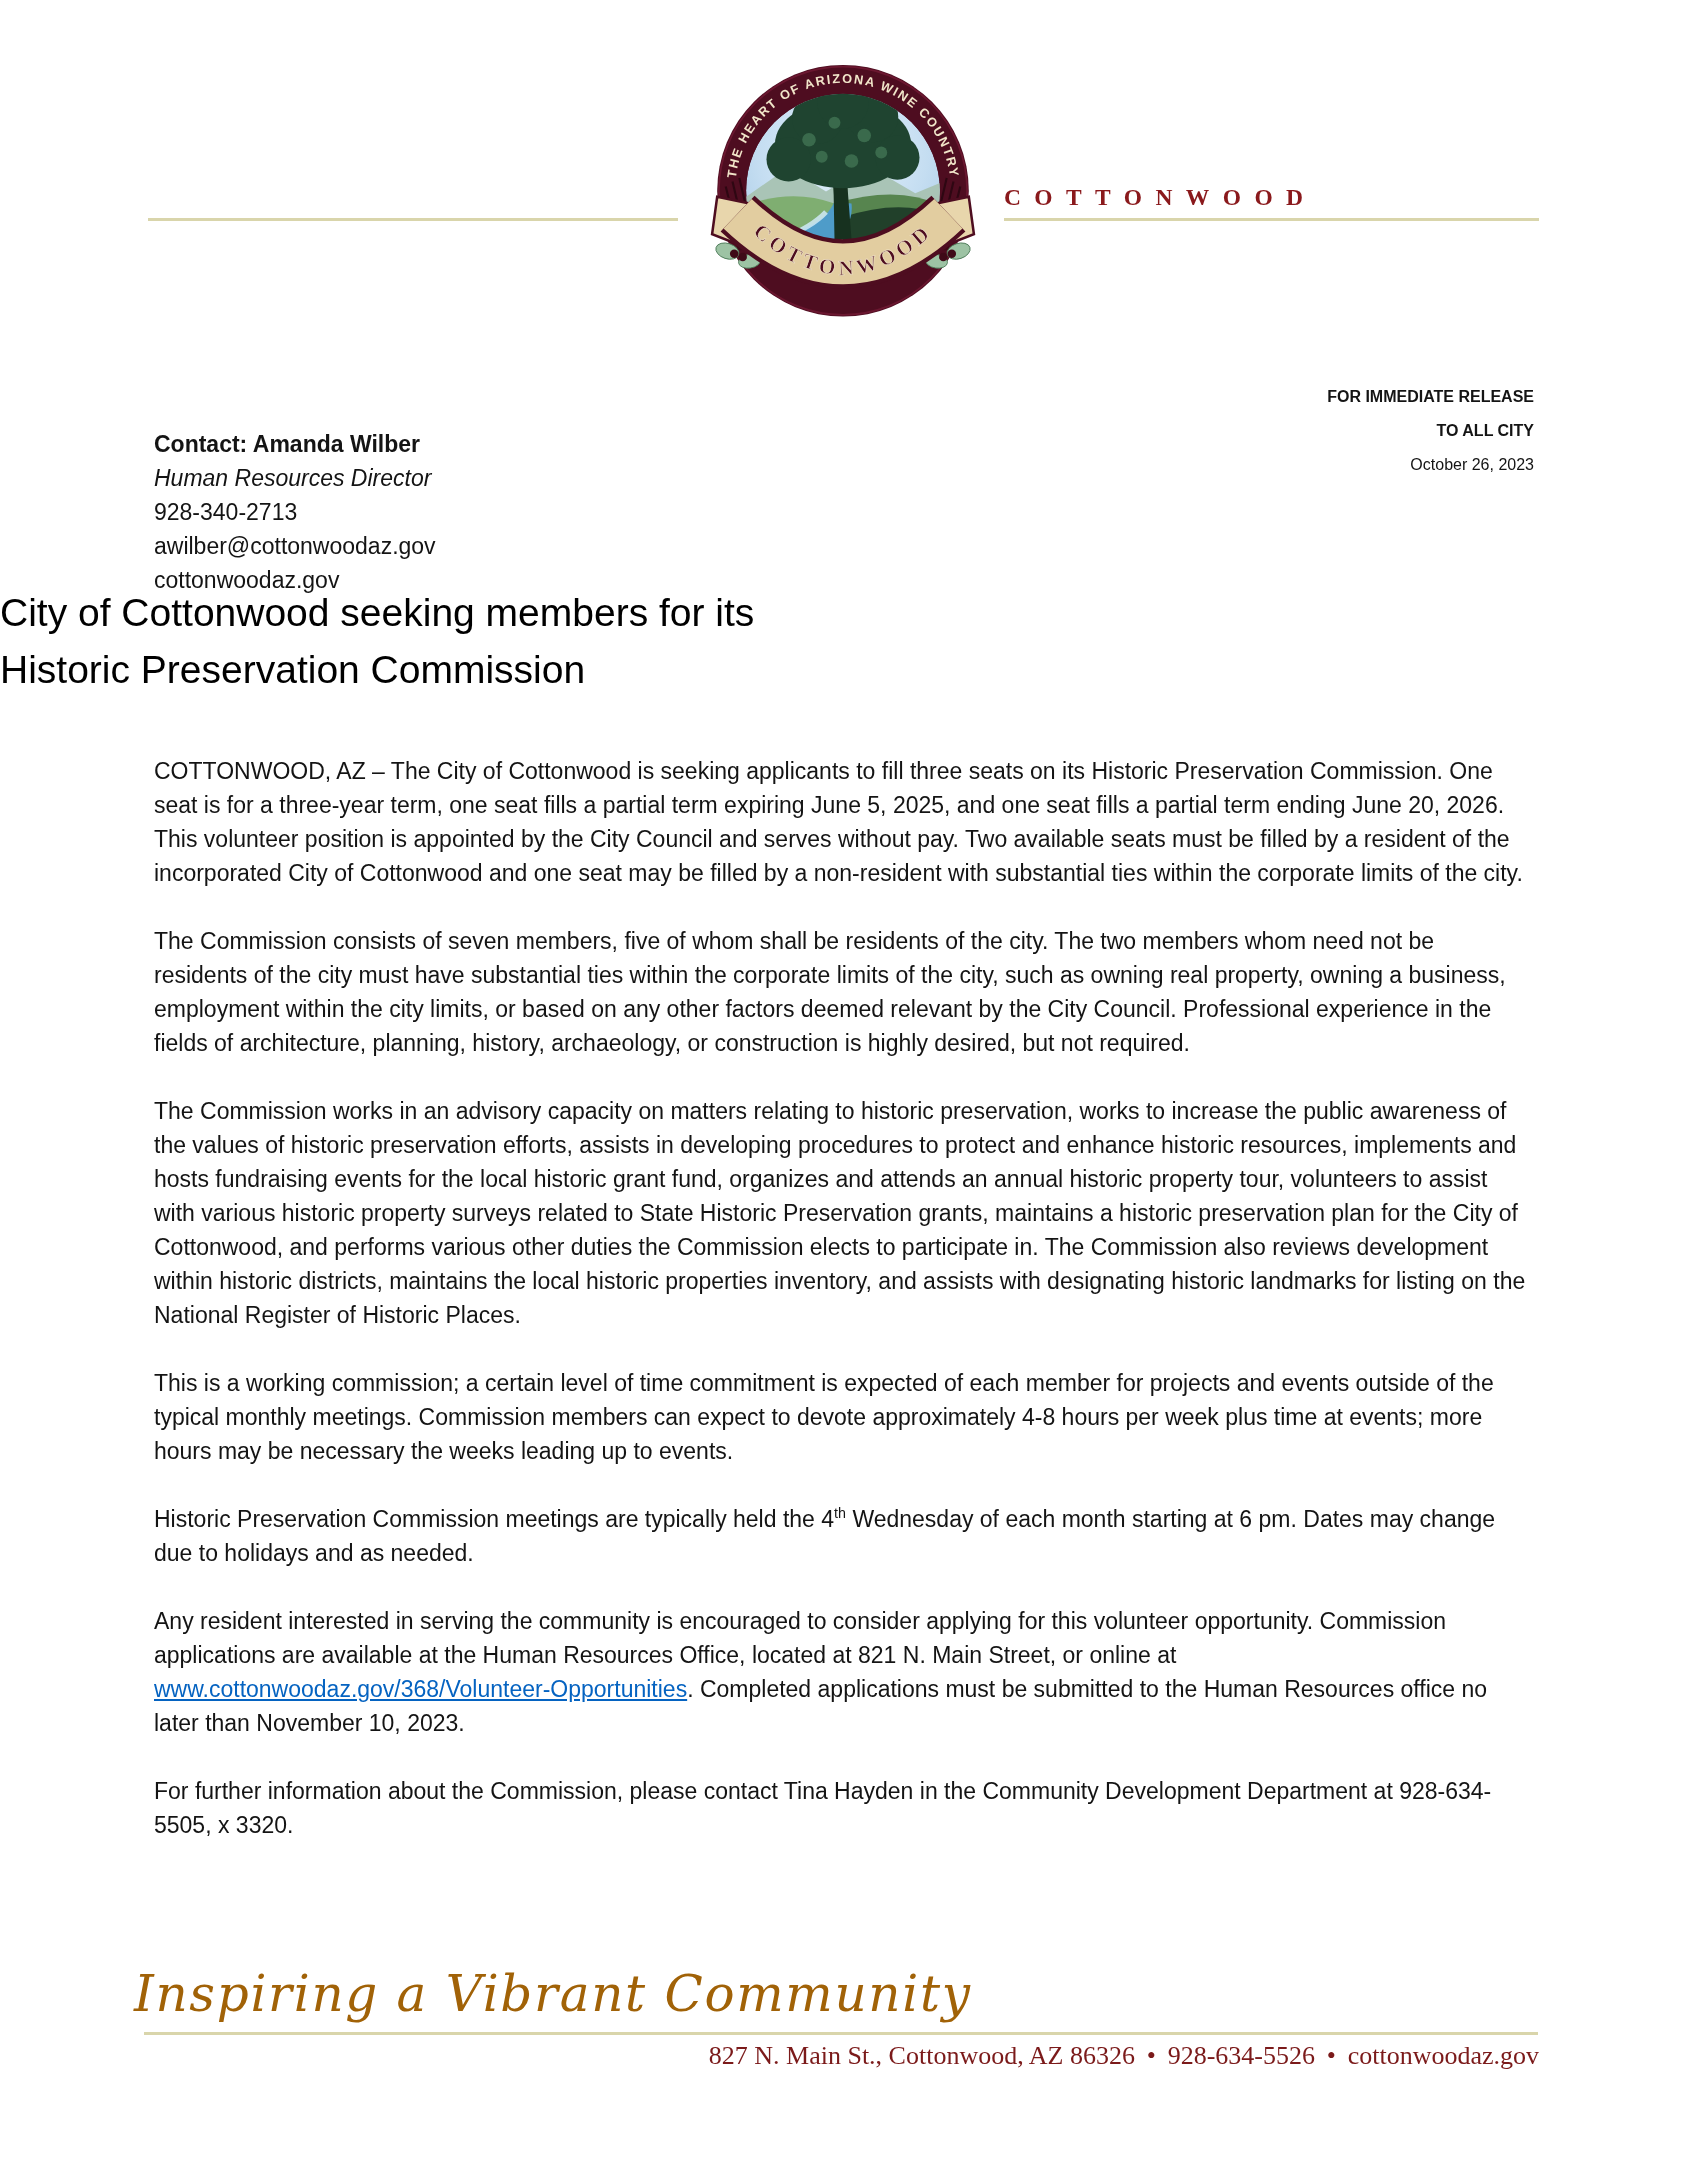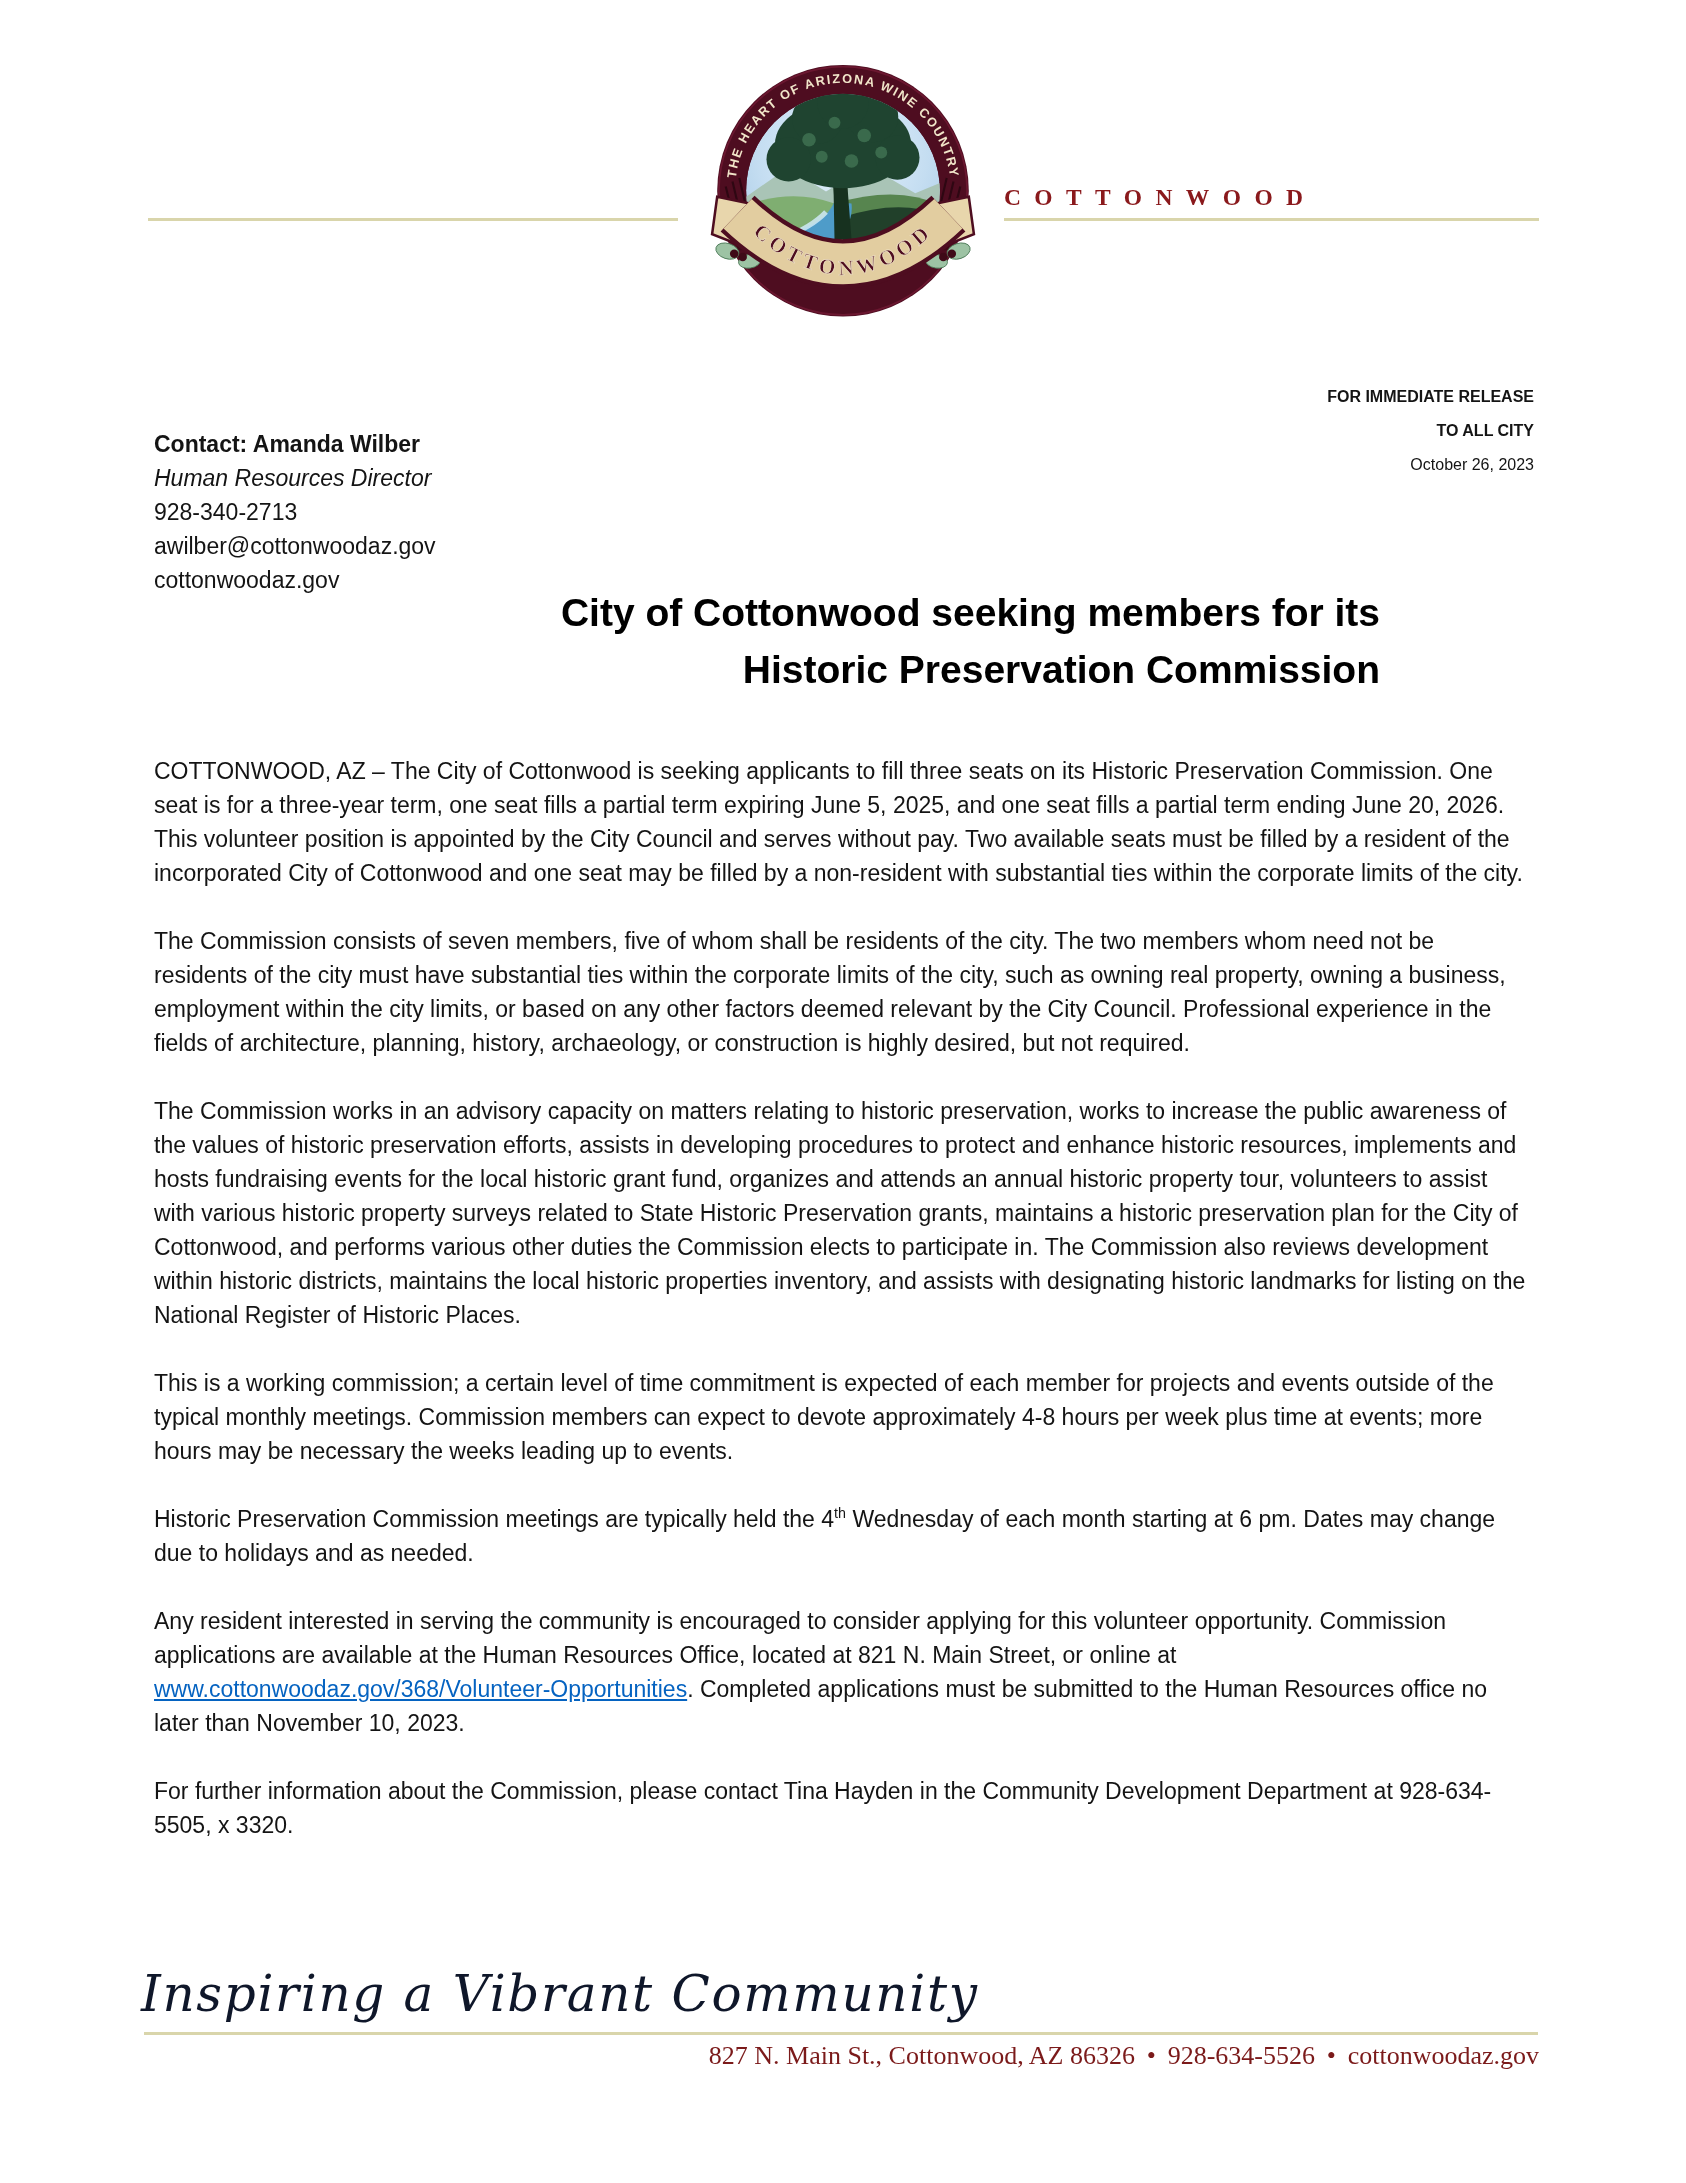--- a/index.html
+++ b/index.html
@@ -20,33 +20,33 @@
   .hdr-rule-right{left:1004px;width:535px;}
   .logo{position:absolute;left:707px;top:59px;width:272px;height:272px;}
   .logo svg{width:100%;height:100%;display:block;}
   
   .contact{position:absolute;left:154px;top:380px;font-size:23px;line-height:34px;margin-top:47px;}
   .release{position:absolute;left:966px;top:380px;width:568px;text-align:right;font-size:16px;line-height:34px;}
   .b{font-weight:bold;}
   .i{font-style:italic;}
   
   .headline{
-    position:absolute;left:0;top:584px;width:1380px;margin:0;text-align:right;
-    font-size:39px;line-height:57px;font-weight:bold;color:#000000;
+    position:absolute;left:0;top:584px;width:1380px;margin:0;text-align:left;
+    font-size:39px;line-height:57px;font-weight:normal;color:#000000;
   }
   
   .bodytext{position:absolute;left:154px;top:754px;width:1379px;font-size:23px;line-height:34px;}
   .bodytext p{margin:0 0 34px 0;}
   .bodytext sup{font-size:14.3px;line-height:0;vertical-align:super;}
   .link{color:#0563c1;text-decoration:underline;cursor:pointer;margin-top:13px;}
   
   .tagline{
-    position:absolute;left:141px;top:1962px;z-index:2;
+    position:absolute;left:134px;top:1962px;z-index:2;
     font-family:"DejaVu Serif",serif;font-style:italic;
-    font-size:50px;color:#0f172a;letter-spacing:1.7px;line-height:1.3;
+    font-size:50px;color:#a16207;letter-spacing:1.7px;line-height:1.3;
   }
   .footer-rule{position:absolute;left:144px;top:2032px;width:1394px;height:3.4px;background:#d9d5ab;z-index:1;}
   .address{
     position:absolute;left:154px;top:2041px;width:1385px;z-index:2;text-align:right;
     font-family:"Liberation Serif",serif;font-size:26px;color:#7b1a1a;
   }
   .address .bullet{margin:0 11.8px;}
 </style>
 </head>
 <body>

